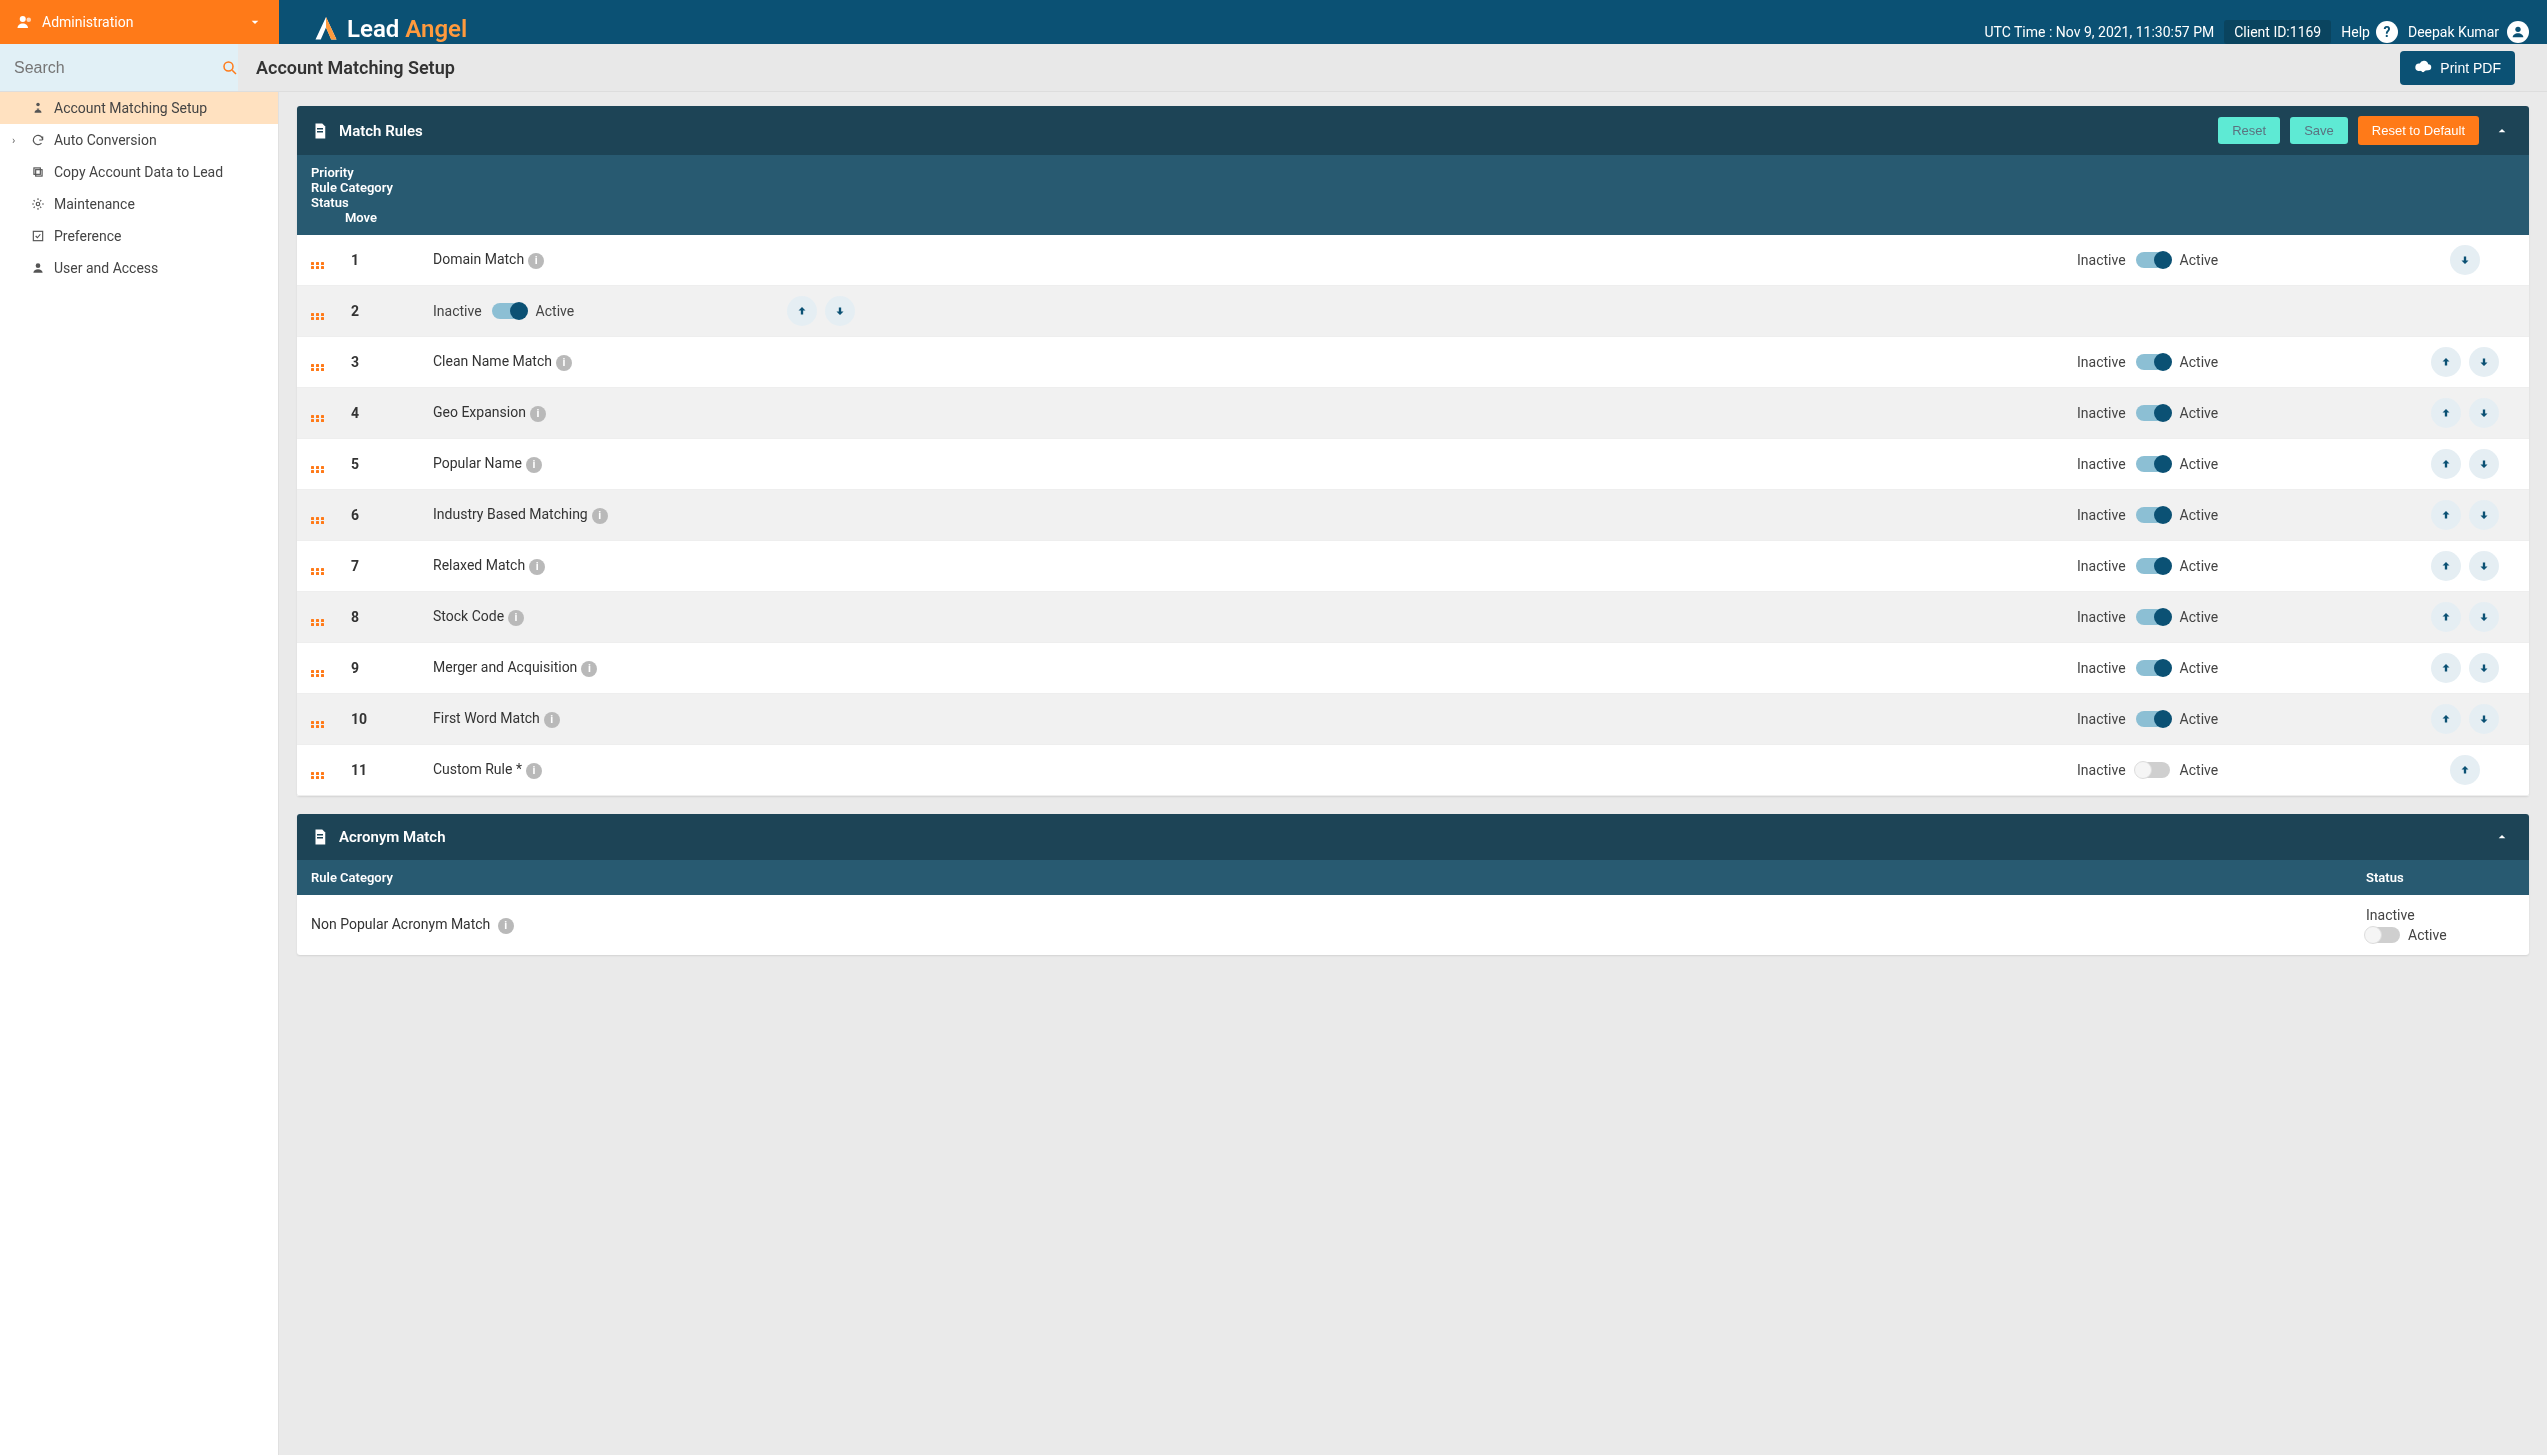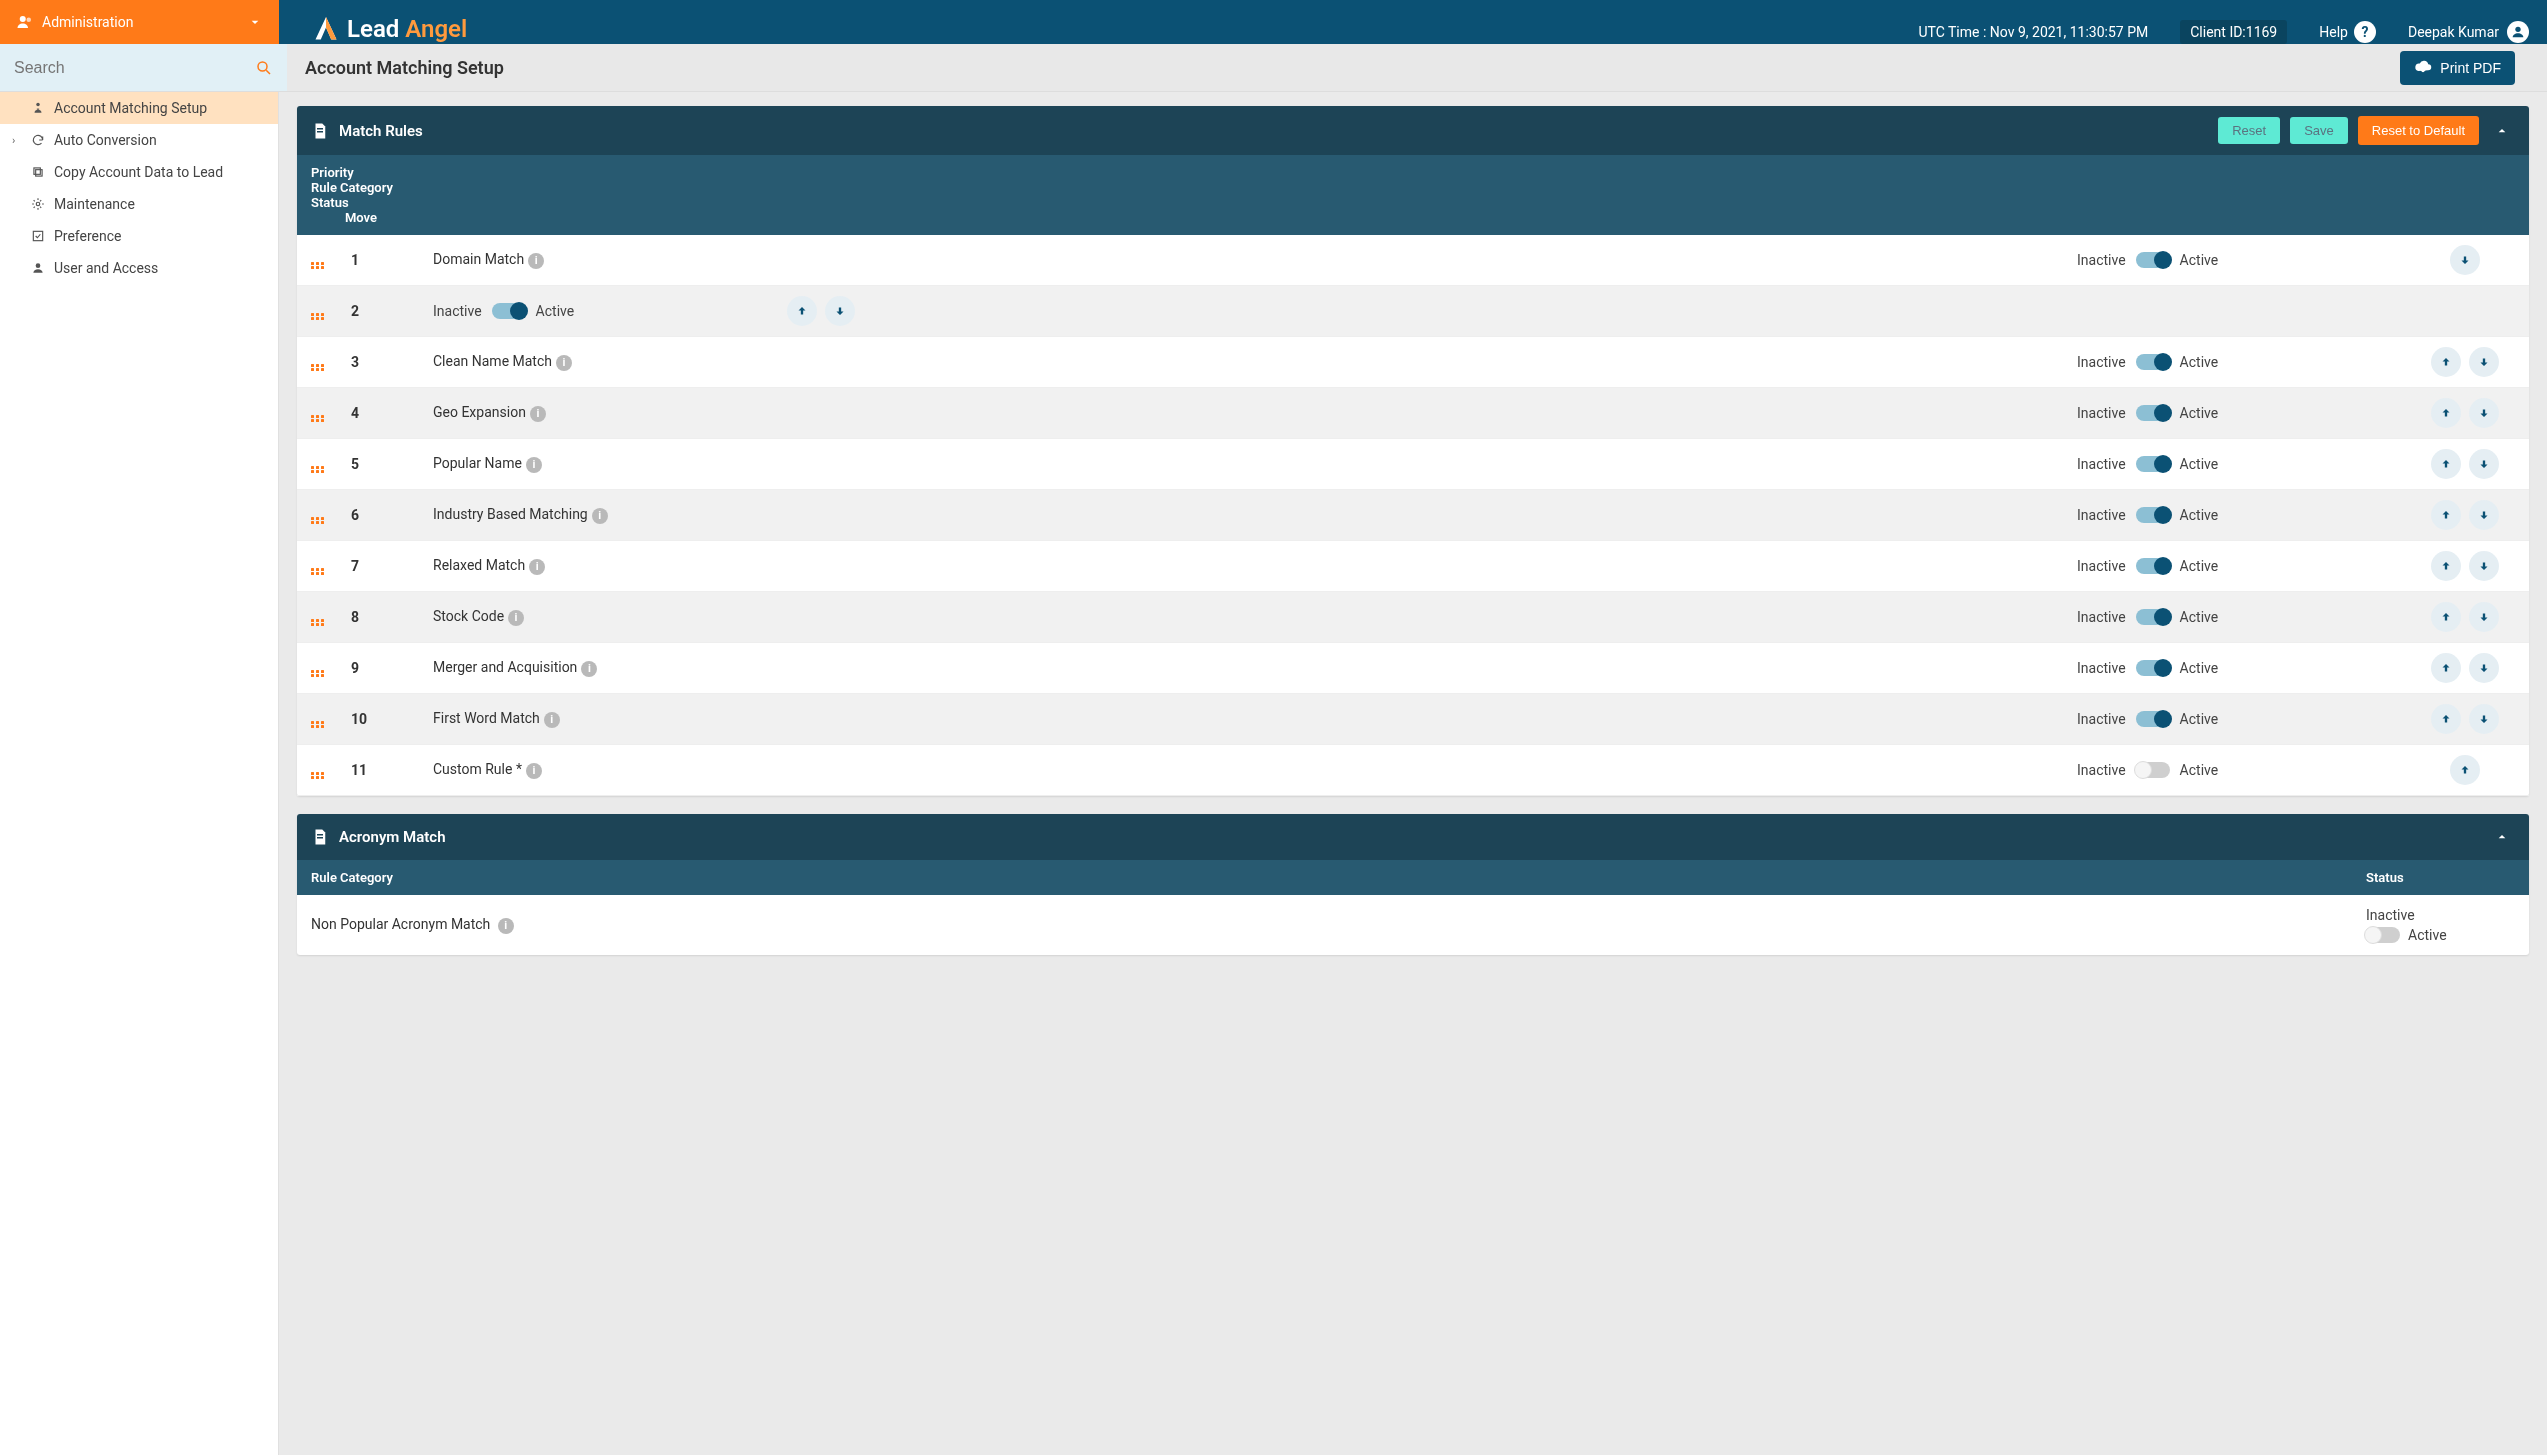--- a/index.html
+++ b/index.html
@@ -7,29 +7,29 @@
 .app { display: flex; flex-direction: column; height: 100vh; }
 
 
 .topbar { display: flex; height: 44px; background: #0b5174; color: #fff; align-items: flex-end; }
 .topbar-left { width: 279px; background: #ff7a18; display: flex; align-items: center; padding: 0 16px; height: 100%; gap: 8px; position: relative; }
 .topbar-left .person-icon { width: 18px; height: 18px; }
 .topbar-left .chevron { margin-left: auto; }
 .logo-area { display: flex; align-items: center; padding: 0 32px; gap: 6px; }
 .logo-text1 { color: #fff; font-size: 24px; font-weight: 600; }
 .logo-text2 { color: #ff9a3d; font-size: 24px; font-weight: 600; }
-.topbar-right { margin-left: auto; display: flex; align-items: center; gap: 32px; padding: 0 18px; font-size: 14px; }
+.topbar-right { margin-left: auto; display: flex; align-items: center; gap: 10px; padding: 0 18px; font-size: 14px; }
 .client-badge { background: #0a445f; padding: 4px 10px; border-radius: 3px; }
 .help-area { display: flex; align-items: center; gap: 6px; }
 .help-icon, .user-icon { width: 22px; height: 22px; border-radius: 50%; background: #fff; color: #0b5174; display: inline-flex; align-items: center; justify-content: center; font-weight: 700; font-size: 14px; }
 .user-area { display: flex; align-items: center; gap: 8px; }
 
 
 .subbar { display: flex; height: 48px; align-items: stretch; background: #e8e8e8; border-bottom: 1px solid #ddd; }
-.search-box { width: 287px; background: #e1f0f6; display: flex; align-items: center; padding: 0 14px; }
+.search-box { width: 238px; background: #e1f0f6; display: flex; align-items: center; padding: 0 14px; }
 .search-box input { background: transparent; border: none; outline: none; font-size: 16px; color: #7b8a92; flex: 1; }
 .search-icon { color: #ff7a18; font-size: 18px; }
 .page-title-area { flex: 1; display: flex; align-items: center; padding: 0 18px; }
 .page-title { font-size: 18px; font-weight: 600; color: #333; }
 .print-btn { margin-left: auto; background: #0b5174; color: #fff; border: none; border-radius: 4px; padding: 8px 14px; font-size: 14px; display: flex; align-items: center; gap: 8px; cursor: pointer; margin-right: 14px; align-self: center; }
 
 
 .body-row { display: flex; flex: 1; overflow: hidden; }
 .sidebar { width: 279px; background: #fff; border-right: 1px solid #e0e0e0; overflow-y: auto; position: relative; }
 .nav-item { display: flex; align-items: center; gap: 8px; padding: 8px 14px 8px 22px; font-size: 14px; color: #444; cursor: pointer; }

